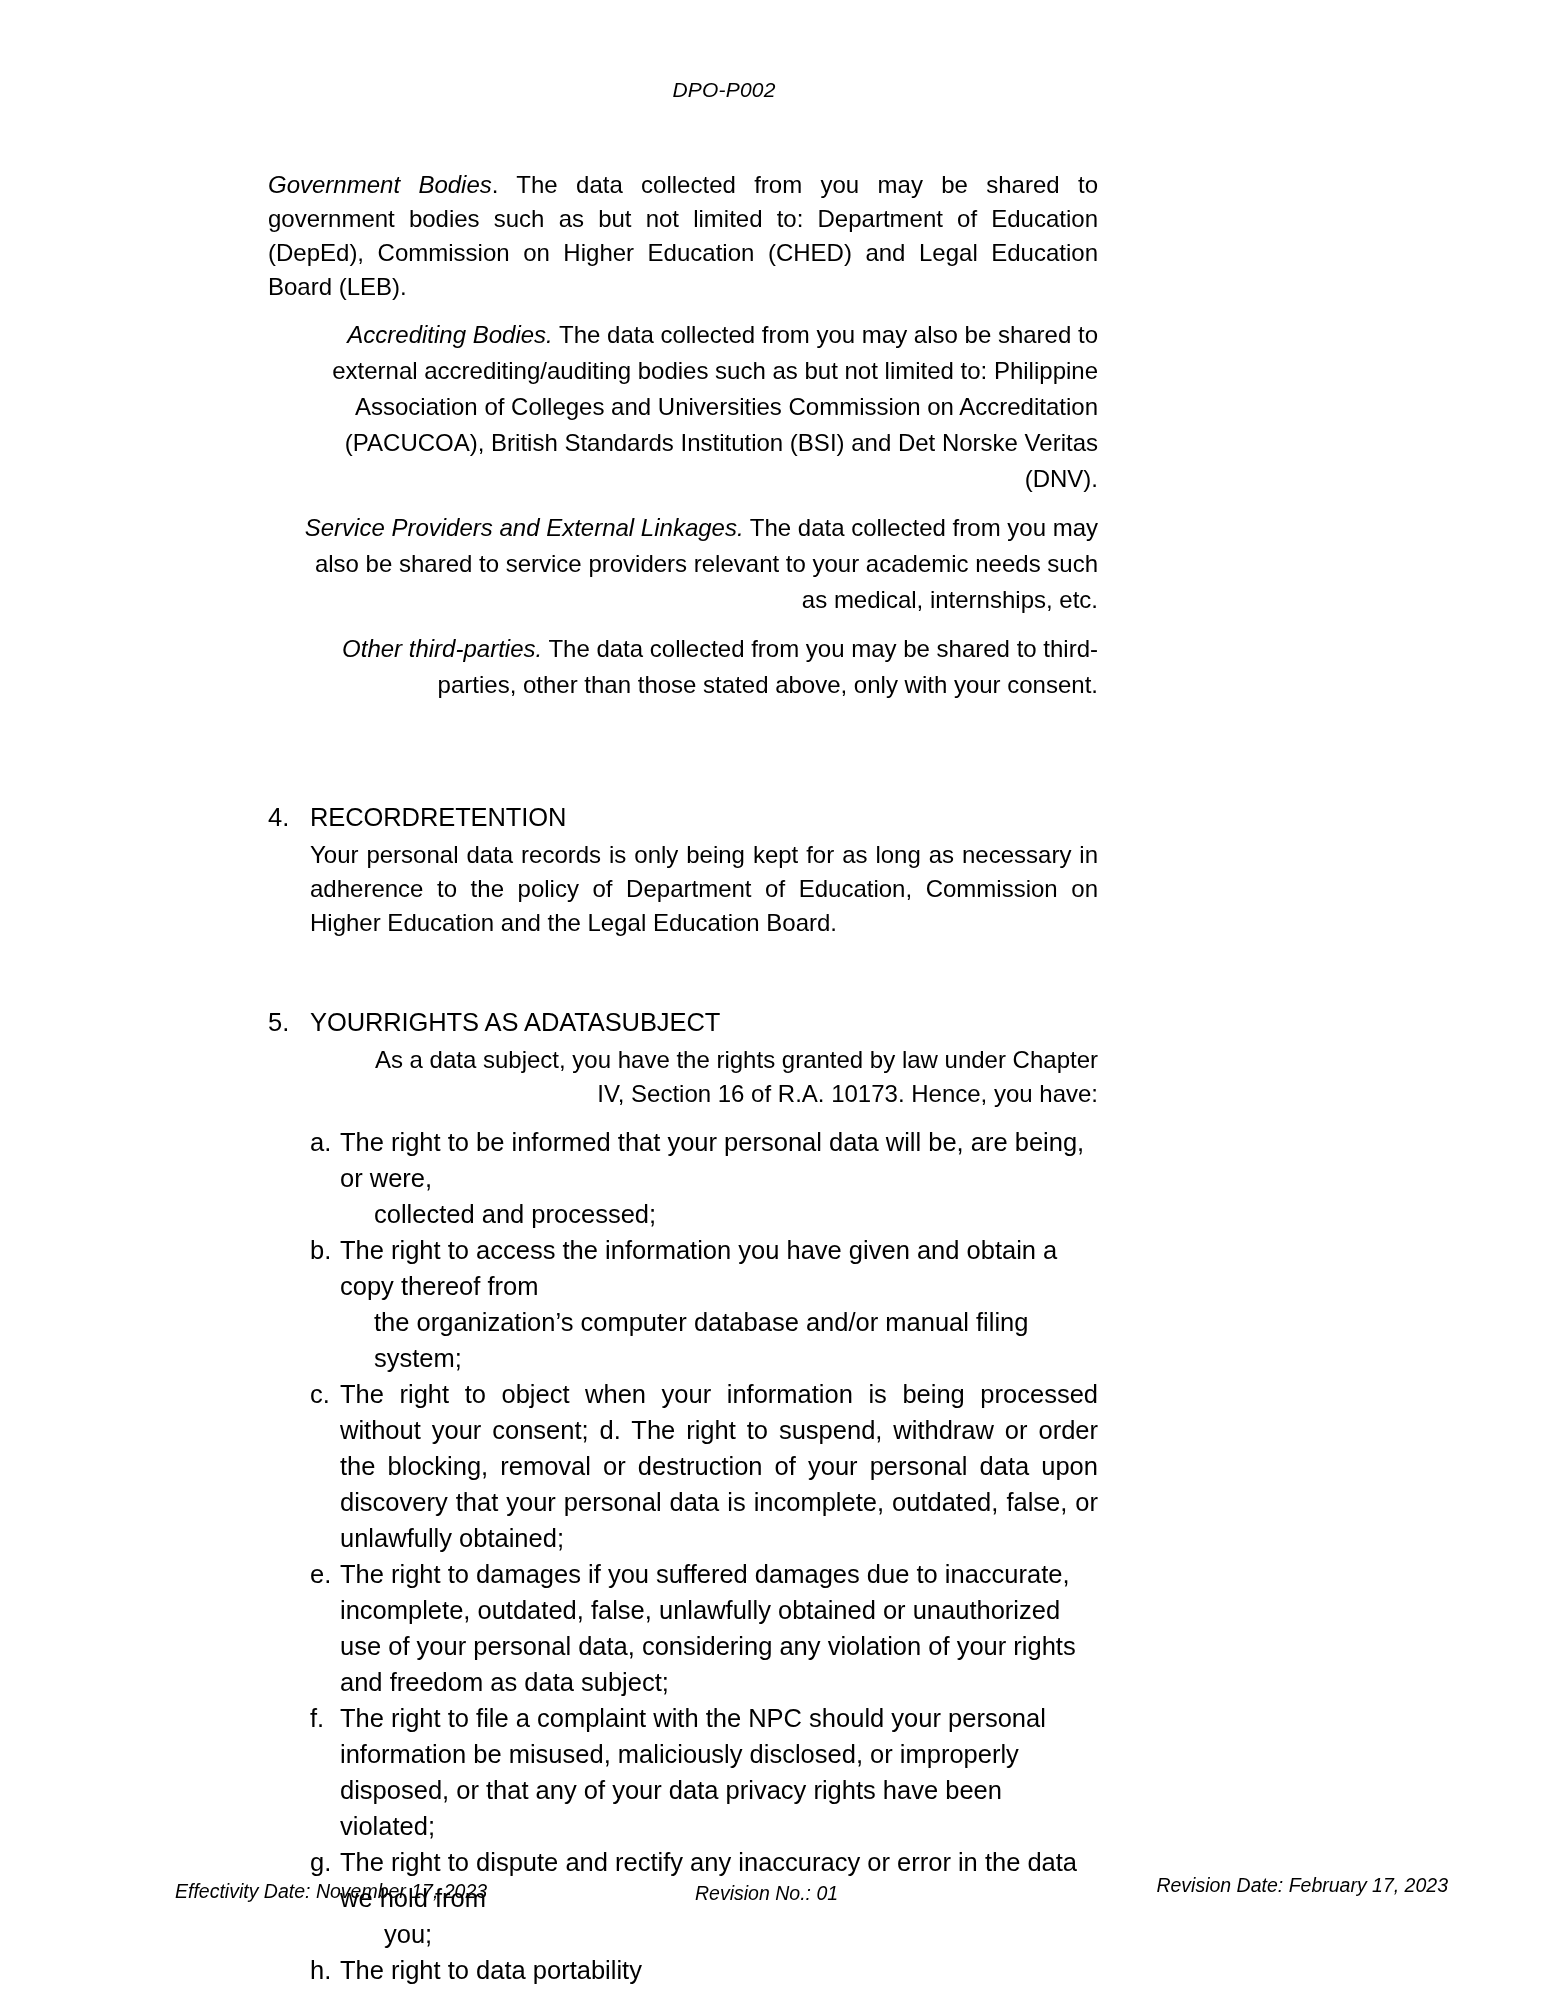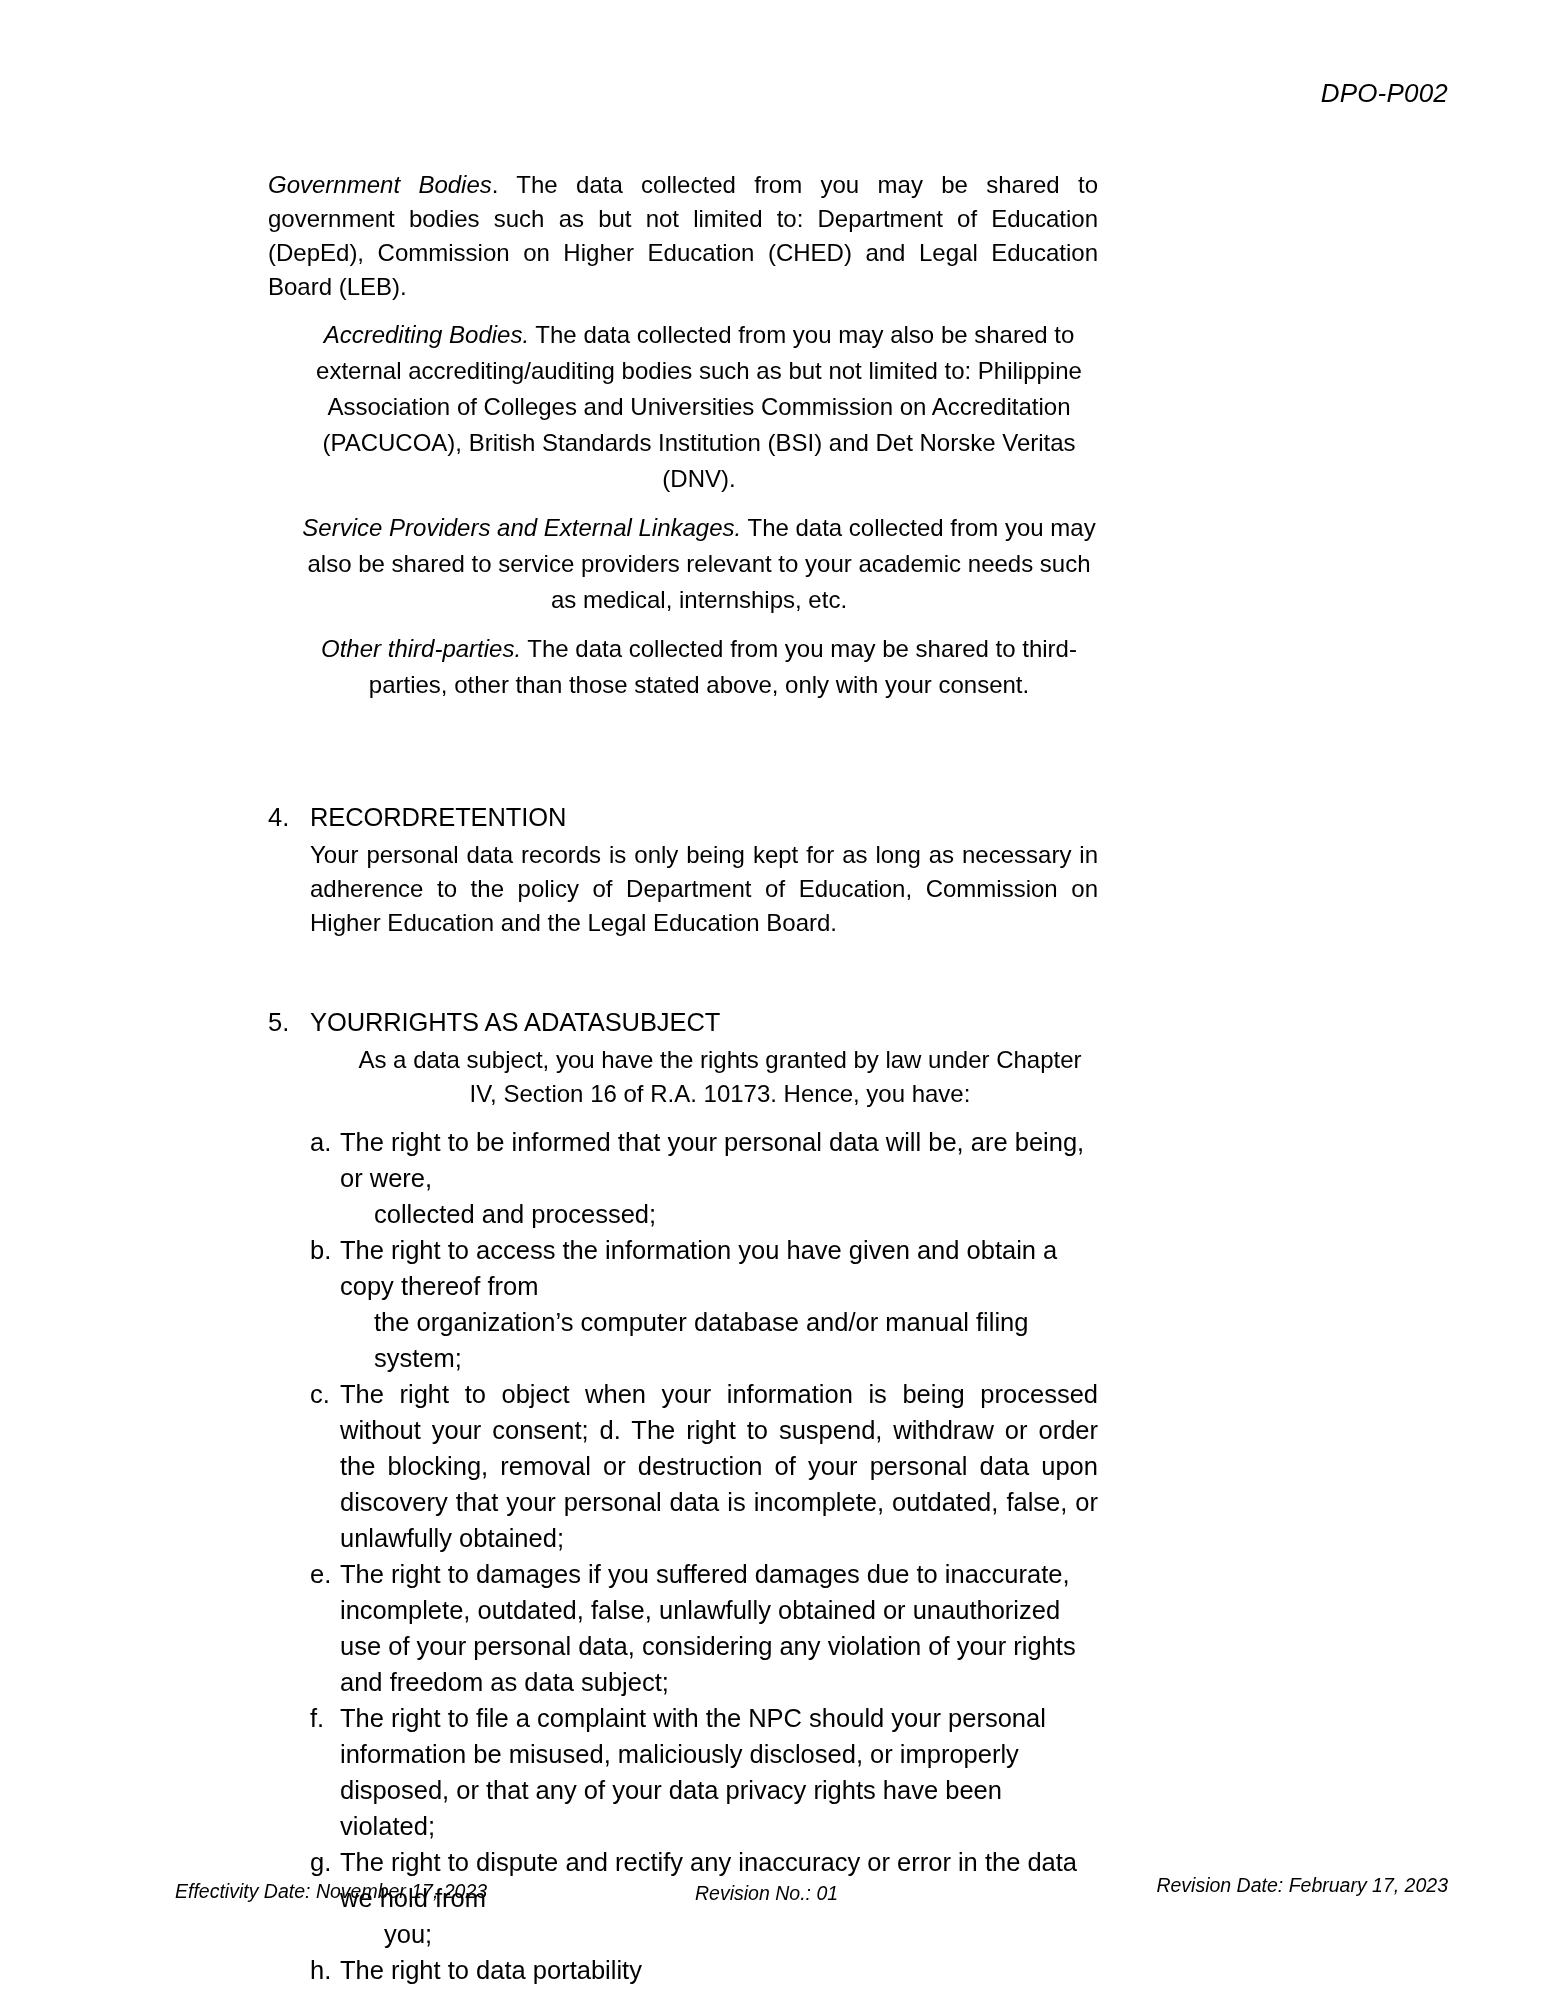--- a/index.html
+++ b/index.html
@@ -19,23 +19,23 @@
     box-sizing: border-box;
     overflow: hidden;
   }
 
   
   .doc-header {
     position: absolute;
     top: 78px;
     left: 0;
     right: 97px;
-    text-align: right;
+    text-align: center;
     font-style: italic;
-    font-size: 26px;
+    font-size: 21px;
     letter-spacing: 0.2px;
   }
 
   
   .content {
     position: absolute;
     top: 168px;
     left: 268px;
     width: 830px;
   }
@@ -44,21 +44,21 @@
     font-size: 24px;
     line-height: 34px;
     margin: 0 0 13px 0;
     text-align: justify;
     text-justify: inter-word;
   }
   .para.loose {
     line-height: 36px;
   }
   .para.left {
-    text-align: center;
+    text-align: right;
     margin-left: 32px;
   }
   .lead {
     font-style: italic;
   }
 
   .spacer-lg { height: 84px; }
   .spacer-md { height: 52px; }
 
   

